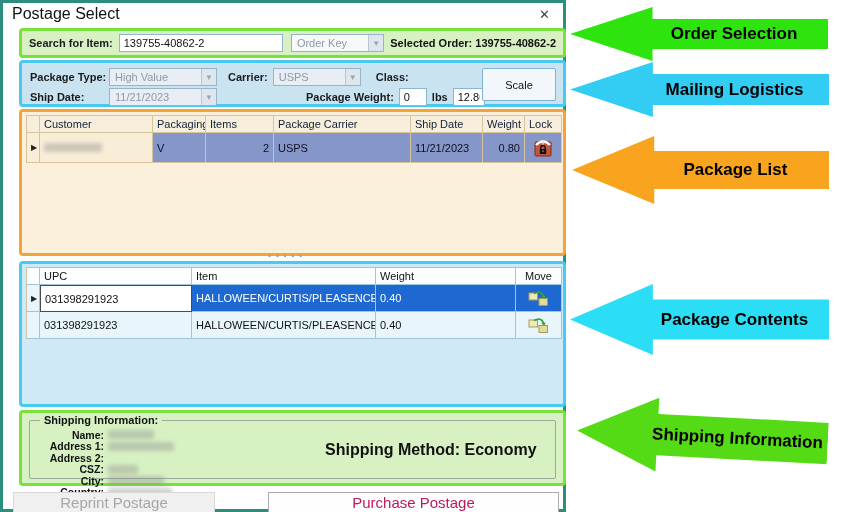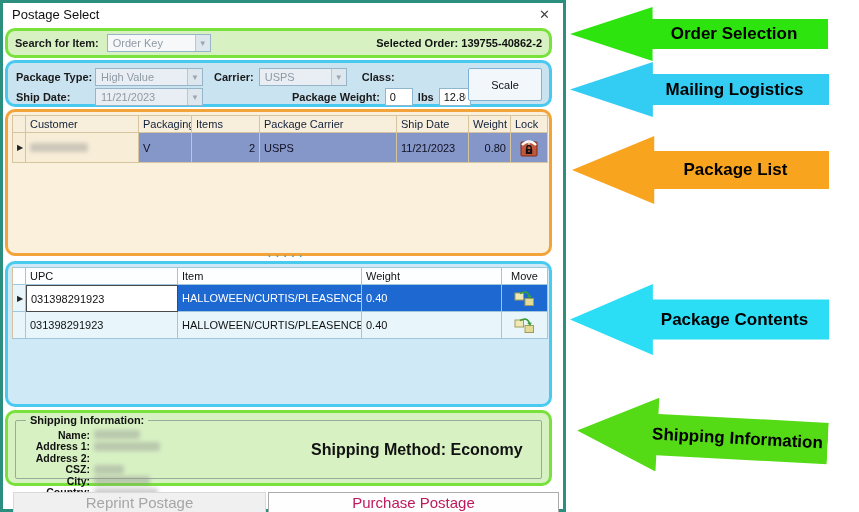--- a/index.html
+++ b/index.html
@@ -1,25 +1,25 @@
 <!DOCTYPE html>
 <html><head>
 <meta charset="utf-8">
 <style>
   * { margin:0; padding:0; box-sizing:border-box; }
   html,body { width:859px; height:512px; background:#fff; font-family:"Liberation Sans", sans-serif; overflow:hidden; position:relative; }
 
   
   .dialog { position:absolute; left:0; top:0; width:566px; height:512px; background:#fff; border:3px solid #2b8e7e; }
   .titlebar { position:absolute; left:0; top:0; width:100%; height:22px; background:#fff; display:flex; align-items:center; padding:0 9px; }
-  .title { font-size:13px; color:#111; }
+  .title { font-size:16px; color:#111; }
   .close-x { margin-left:auto; font-size:13px; color:#444; cursor:pointer; padding:0 4px; }
 
   
-  .sec { position:absolute; left:2px; width:547px; border-radius:10px; }
+  .sec { position:absolute; left:16px; width:547px; border-radius:4px; }
   .sec-order     { top:25px;  height:30px;  border:3px solid #78e13c; background:#d7f1c3; display:flex; align-items:center; padding:0 7px; gap:6px; }
   .sec-logistics { top:57px;  height:47px;  border:3px solid #49c9ee; background:#c9e3f1; }
   .sec-packlist  { top:106px; height:147px; border:3px solid #f2a43a; background:#faf0dc; }
   .sec-contents  { top:258px; height:146px; border:3px solid #49cbf0; background:#cfeaf6; }
   .sec-shipinfo  { top:407px; height:76px;  border:3px solid #78e13c; background:#d7f1c3; }
 
   .lbl  { font-size:11px; color:#1a1a1a; font-weight:bold; white-space:nowrap; }
   .lbl2 { font-size:11px; color:#1a1a1a; font-weight:bold; white-space:nowrap; }
 
   input.txt { height:18px; border:1px solid #8fb6cf; background:#fff; font-family:"Liberation Sans",sans-serif; font-size:11px; color:#111; padding:0 4px; }
@@ -64,21 +64,21 @@
 
   
   .shipfs { position:absolute; left:7px; right:7px; top:1px; bottom:4px; border:1px solid #9bab9b; border-radius:2px; padding:3px 4px 0 4px; }
   .shipfs legend { font-size:11px; font-weight:bold; color:#111; padding:0 4px; margin-left:6px; }
   .shiprow { display:flex; height:11.5px; align-items:center; }
   .shiplbl { width:74px; text-align:right; font-size:10.5px; font-weight:bold; color:#111; padding-right:4px; white-space:nowrap; }
   .shipmethod { position:absolute; left:295px; top:15px; font-size:16px; font-weight:bold; color:#111; }
 
   
   .btn { position:absolute; top:489px; height:21px; display:flex; align-items:center; justify-content:center; font-size:15px; cursor:pointer; }
-  .btn-reprint  { left:10px;  width:253px; background:#f0f0f0; border:1px solid #d9d9d9; color:#a6a6a6; }
+  .btn-reprint  { left:10px;  width:202px; background:#f0f0f0; border:1px solid #d9d9d9; color:#a6a6a6; }
   .btn-purchase { left:265px; width:291px; background:#fefefe; border:1px solid #ababab; color:#be185d; }
 
   
   .arrow { position:absolute; display:flex; align-items:center; justify-content:center; padding-left:70px; font-weight:bold; font-size:17px; color:#000;
            clip-path:polygon(0 50%, 32% 0, 32% 22%, 100% 22%, 100% 78%, 32% 78%, 32% 100%); white-space:nowrap; }
   .ar0 { left:570px; top:7px;   width:258px; height:54px; }
   .ar1 { left:570px; top:62px;  width:259px; height:55px; }
   .ar2 { left:572px; top:136px; width:257px; height:68px; }
   .ar3 { left:570px; top:284px; width:259px; height:71px; }
   .ar4 { left:577px; top:400px; width:251px; height:74px; transform:rotate(3deg); }
@@ -90,20 +90,21 @@
 
 <div class="dialog">
 
   <div class="titlebar">
     <span class="title">Postage Select</span>
     <span class="close-x">✕</span>
   </div>
 
   <div class="sec sec-order">
     <span class="lbl">Search for Item:</span>
+    <input class="txt" style="width: 183px;" value="139755-40862-2">
     <div class="combo lite" style="width:104px; margin-left:2px;">
       <span class="cbtxt">Order Key</span>
       <span class="cbarrow">▼</span>
     </div>
     <span class="selorder">Selected Order: 139755-40862-2</span>
   </div>
 
   <div class="sec sec-logistics">
     <div class="lrow lrow1">
       <span class="lbl2" style="width:74px">Package Type:</span>

